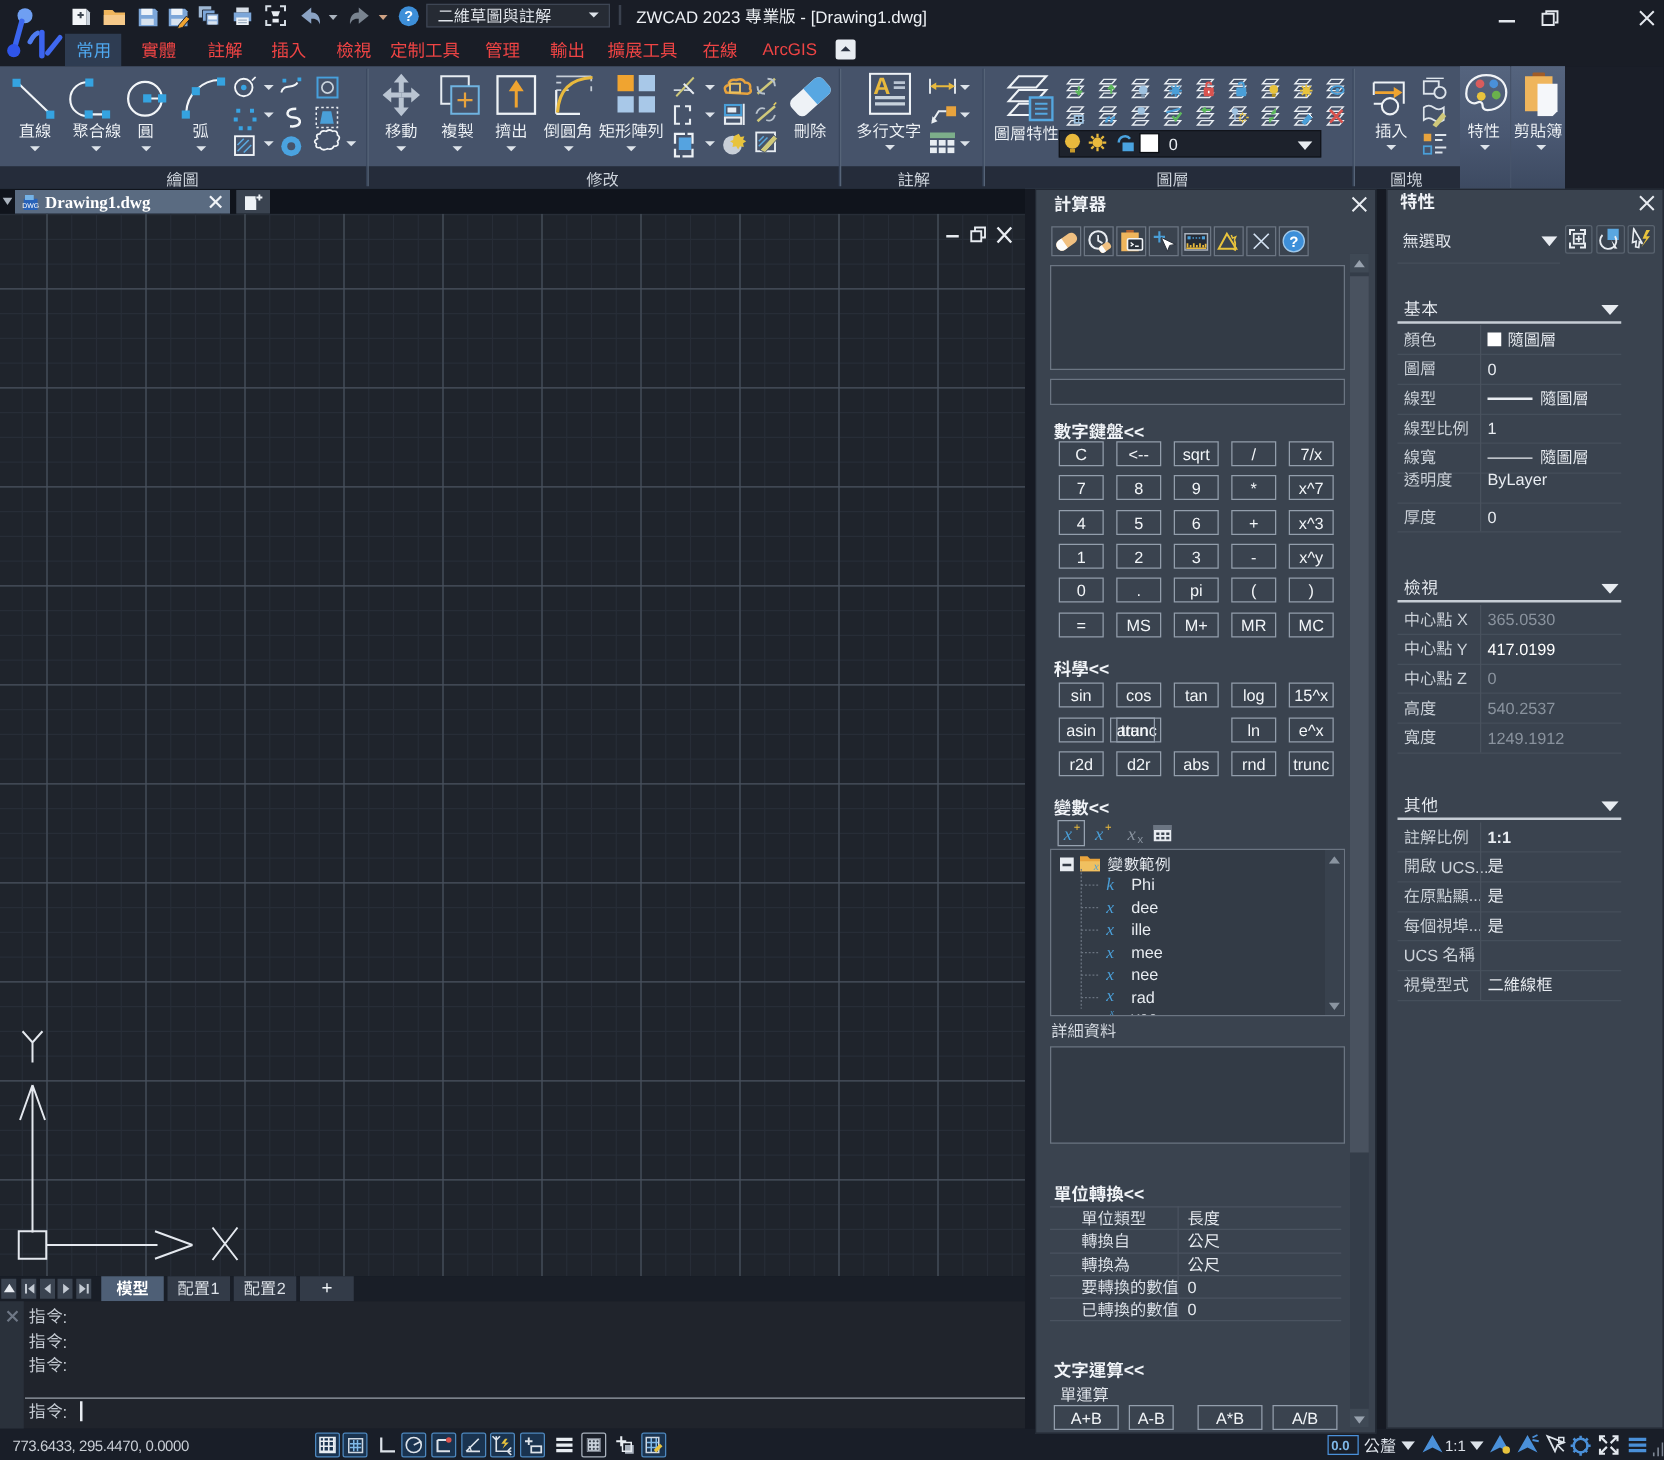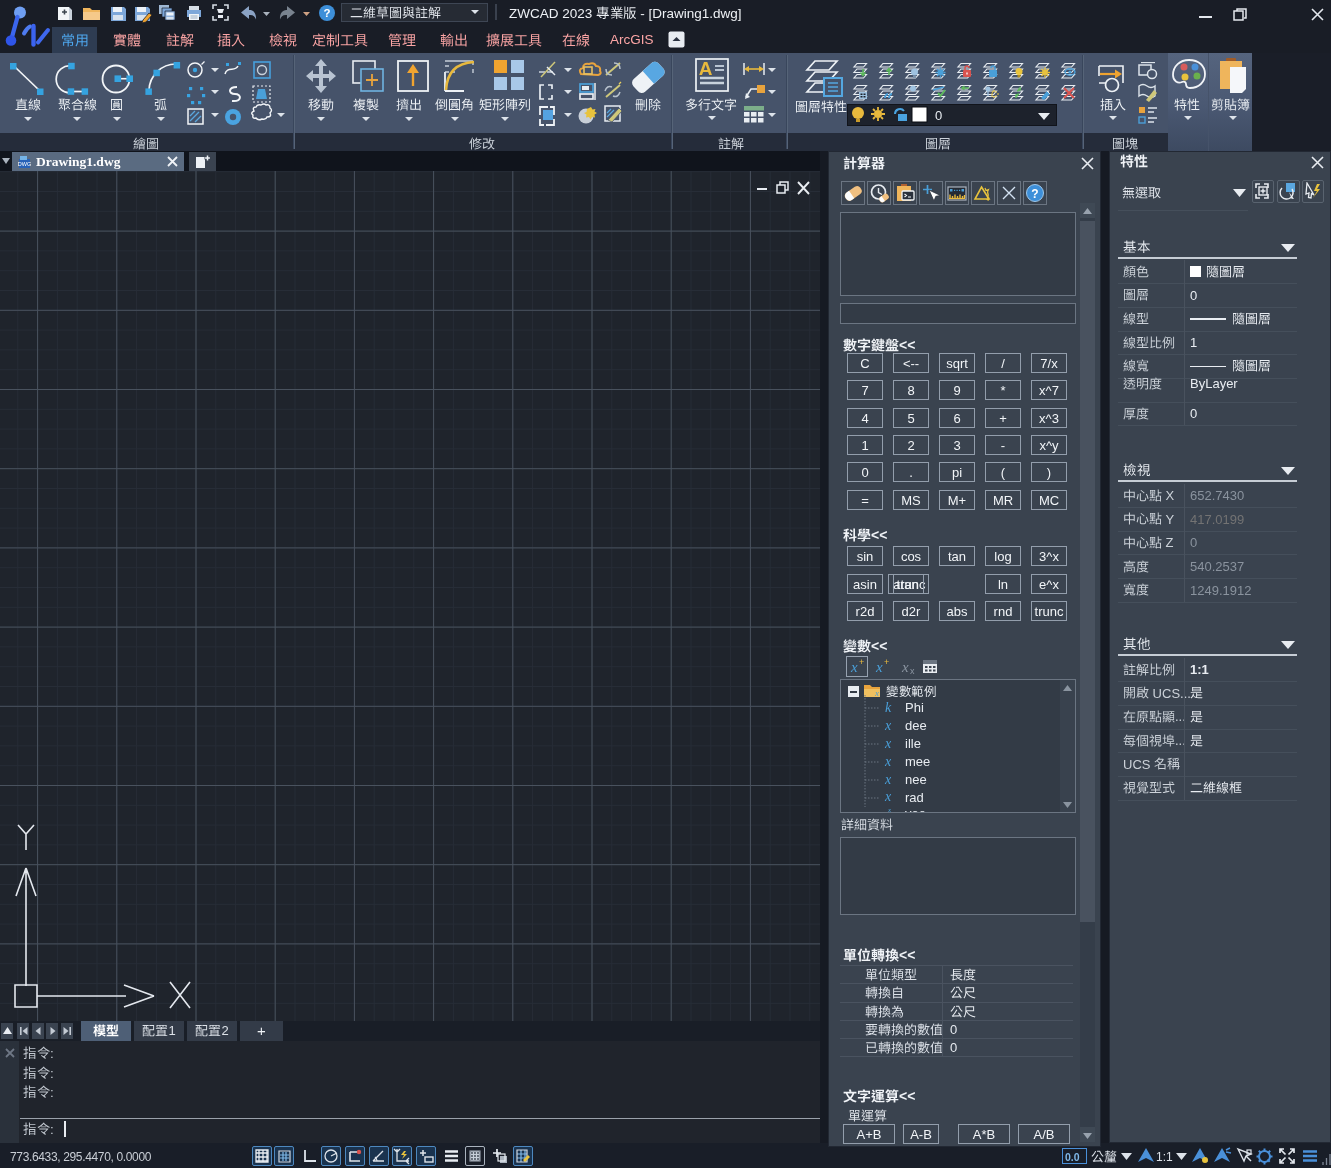--- a/index.html
+++ b/index.html
@@ -107,21 +107,21 @@
     </svg> - [Drawing1.dwg]</div>
 
 <svg class="a" style="left:1190px;top:6px" width="141" height="18" viewBox="0 0 141 18">
 <path d="M9 11h13" stroke="#e3e7ed" stroke-width="2"></path>
 <path d="M44 5h9v9h-9z" fill="none" stroke="#e3e7ed" stroke-width="1.5"></path>
     <path d="M47 5V3h9v9h-2" fill="none" stroke="#e3e7ed" stroke-width="1.5"></path>
 <path d="M122 3l11 11M133 3l-11 11" stroke="#e3e7ed" stroke-width="1.6"></path>
 </svg>
 
 <div class="a" style="left:52px;top:27px;width:45px;height:26px;background:#2e3c52"></div>
-<div class="a" style="top:32px;width:1331px;height:16px;color:#fca5a5;font-size:14px">
+<div class="a" style="top:32px;width:1331px;height:16px;color:#ef4444;font-size:14px">
 <span class="a" style="left:61px;color:#4fa8f0"><svg class="k" viewBox="0 0 1000 1000">
         <use href="#r5e38"></use>
       </svg><svg class="k" viewBox="0 0 1000 1000">
         <use href="#r7528"></use>
       </svg></span>
 <span class="a" style="left:113px"><svg class="k" viewBox="0 0 1000 1000">
         <use href="#r5be6"></use>
       </svg><svg class="k" viewBox="0 0 1000 1000">
         <use href="#r9ad4"></use>
       </svg></span>
@@ -1001,21 +1001,21 @@
 <div class="cb" style="left:1031px;top:490px">MC</div>
 <span class="hd" style="left:843px;top:527px"><svg class="k" viewBox="0 0 1000 1000">
         <use href="#b79d1"></use>
       </svg><svg class="k" viewBox="0 0 1000 1000">
         <use href="#b5b78"></use>
       </svg>&lt;&lt;</span>
 <div class="cb" style="left:847px;top:546px">sin</div>
 <div class="cb" style="left:893px;top:546px">cos</div>
 <div class="cb" style="left:939px;top:546px">tan</div>
 <div class="cb" style="left:985px;top:546px">log</div>
-<div class="cb" style="left:1031px;top:546px">3^x</div>
+<div class="cb" style="left:1031px;top:546px">15^x</div>
 <div class="cb" style="left:847px;top:574px">asin</div>
 <div class="cb" style="left:893px;top:574px">trunc</div>
 <div class="cb" style="left:888px;top:574px">atan</div>
 <div class="cb" style="left:985px;top:574px">ln</div>
 <div class="cb" style="left:1031px;top:574px">e^x</div>
 <div class="cb" style="left:847px;top:601px">r2d</div>
 <div class="cb" style="left:893px;top:601px">d2r</div>
 <div class="cb" style="left:939px;top:601px">abs</div>
 <div class="cb" style="left:985px;top:601px">rnd</div>
 <div class="cb" style="left:1031px;top:601px">trunc</div>
@@ -1360,31 +1360,31 @@
     </svg>
 <div class="a" style="left:1118px;top:480px;width:179px;height:2px;background:#c6cdd5"></div>
 <div class="prow" style="top:484px">
       <span class="pl"><svg class="k" viewBox="0 0 1000 1000">
           <use href="#r4e2d"></use>
         </svg><svg class="k" viewBox="0 0 1000 1000">
           <use href="#r5fc3"></use>
         </svg><svg class="k" viewBox="0 0 1000 1000">
           <use href="#r9ede"></use>
         </svg> X</span>
-      <span class="pv" style="color:#8a939e">652.7430</span>
+      <span class="pv" style="color:#8a939e">365.0530</span>
     </div><div class="psep" style="top:507px"></div>
 <div class="prow" style="top:507.7px">
       <span class="pl"><svg class="k" viewBox="0 0 1000 1000">
           <use href="#r4e2d"></use>
         </svg><svg class="k" viewBox="0 0 1000 1000">
           <use href="#r5fc3"></use>
         </svg><svg class="k" viewBox="0 0 1000 1000">
           <use href="#r9ede"></use>
         </svg> Y</span>
-      <span class="pv" style="color:#737373">417.0199</span>
+      <span class="pv" style="color:#ffffff">417.0199</span>
     </div><div class="psep" style="top:531px"></div>
 <div class="prow" style="top:531.4px">
       <span class="pl"><svg class="k" viewBox="0 0 1000 1000">
           <use href="#r4e2d"></use>
         </svg><svg class="k" viewBox="0 0 1000 1000">
           <use href="#r5fc3"></use>
         </svg><svg class="k" viewBox="0 0 1000 1000">
           <use href="#r9ede"></use>
         </svg> Z</span>
       <span class="pv" style="color:#8a939e">0</span>

